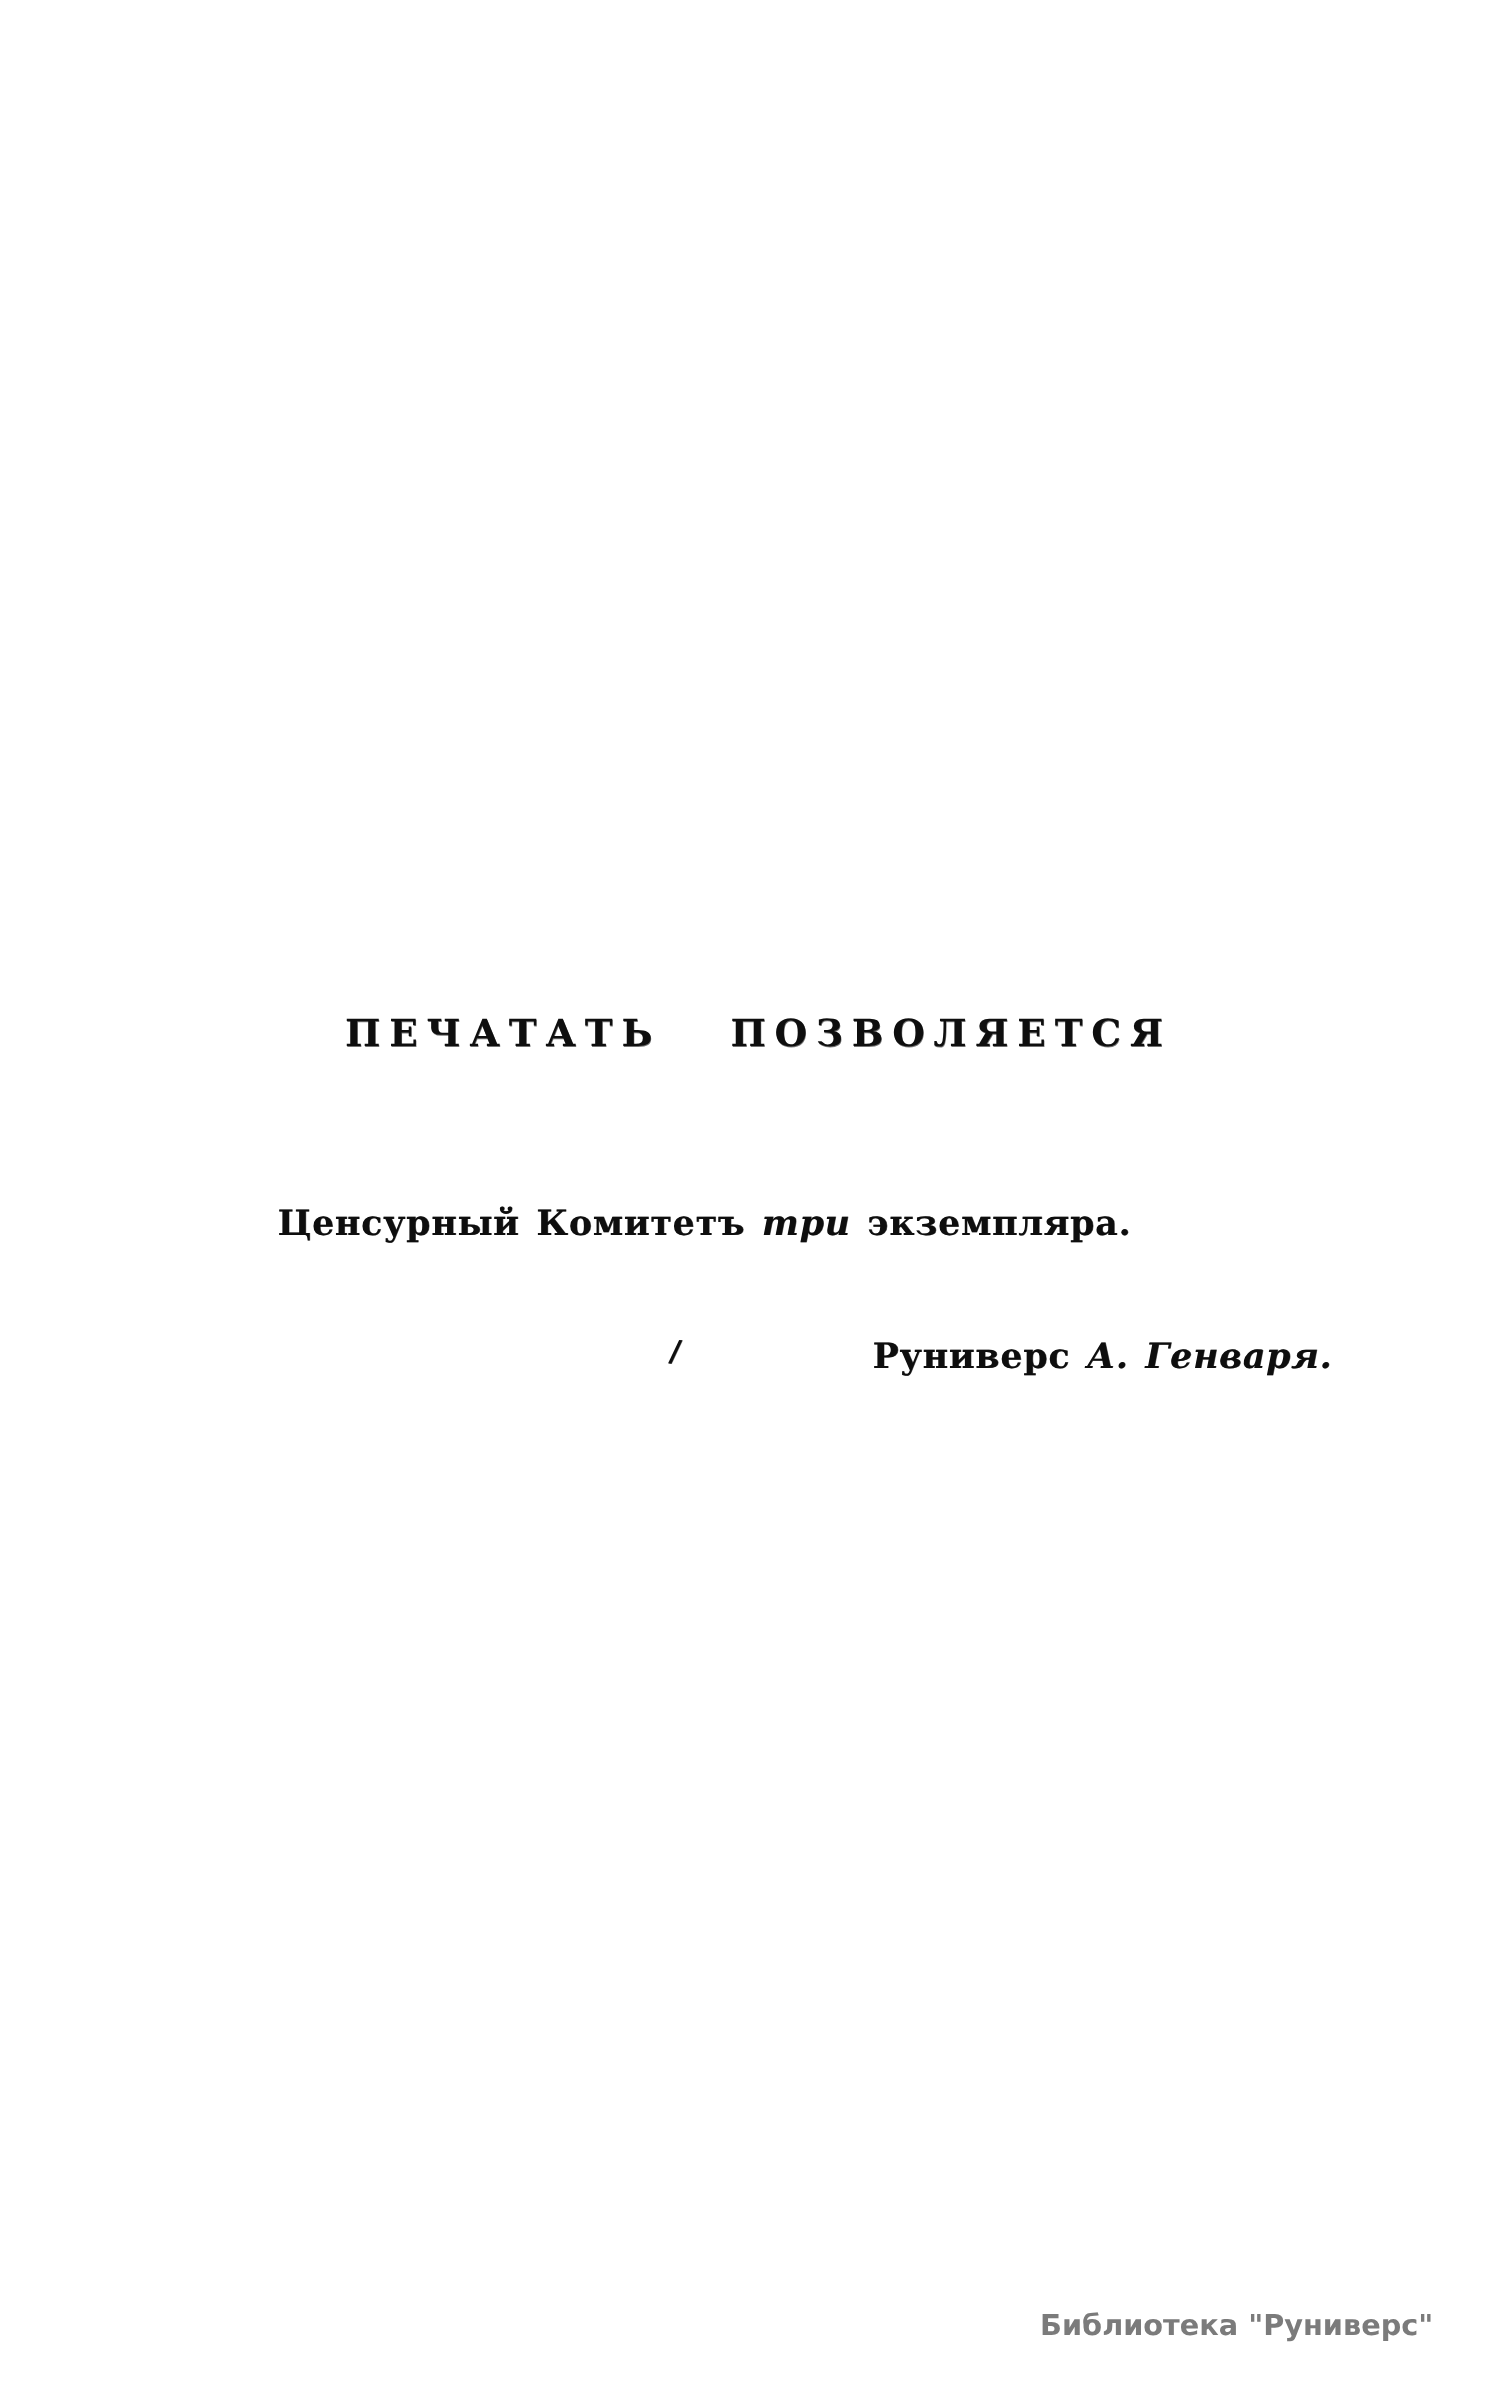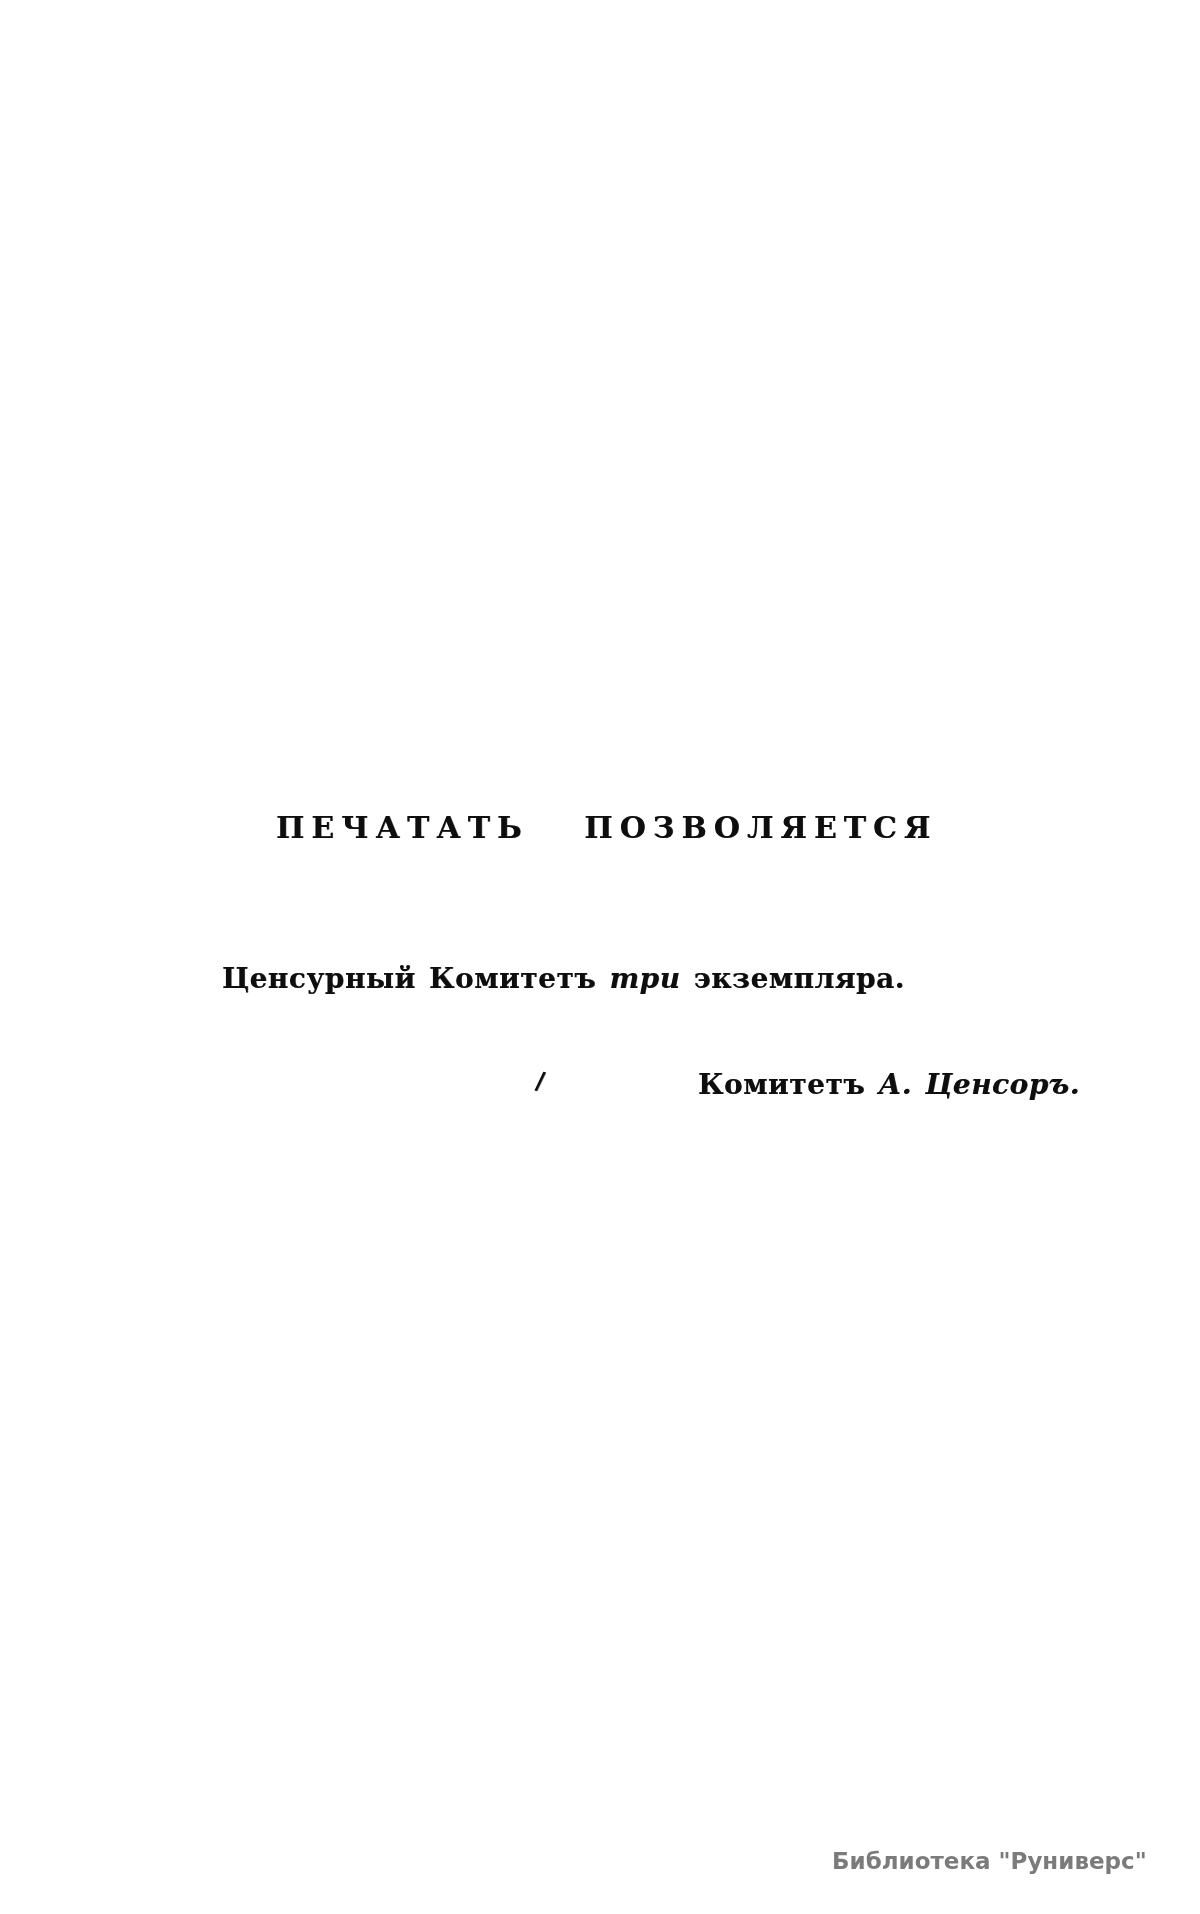--- a/index.html
+++ b/index.html
@@ -75,17 +75,17 @@
 <div class="page">
 
   <div class="print heading">ПЕЧАТАТЬ ПОЗВОЛЯЕТСЯ</div>
 
 
   <div class="print body-line line2"><span>Ценсурный Комитетъ </span><span class="italic">три</span><span> экземпляра.</span></div>
 
 
   <div class="print stray-mark">/</div>
 
-  <div class="print body-line signature"><span>Комитетъ </span><span class="italic">А. Ценсоръ.</span></div>
+  <div class="print body-line signature"><span>Руниверс </span><span class="italic">А. Генваря.</span></div>
 
   <div class="watermark">Библиотека "Руниверс"</div>
 
 </div>
 
 </body></html>

